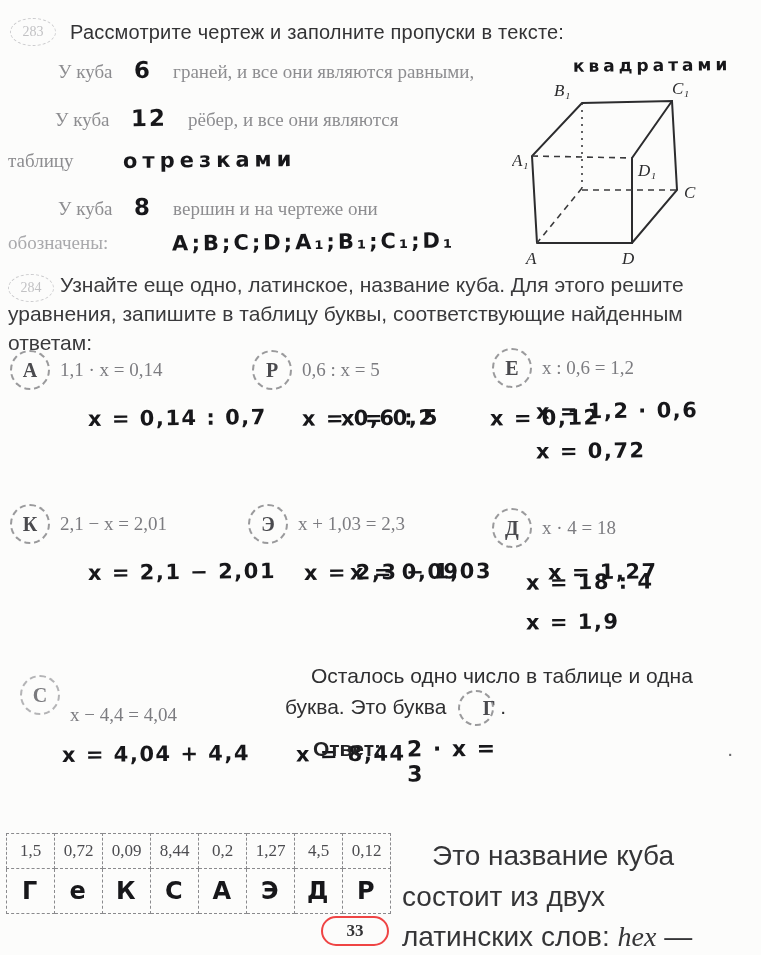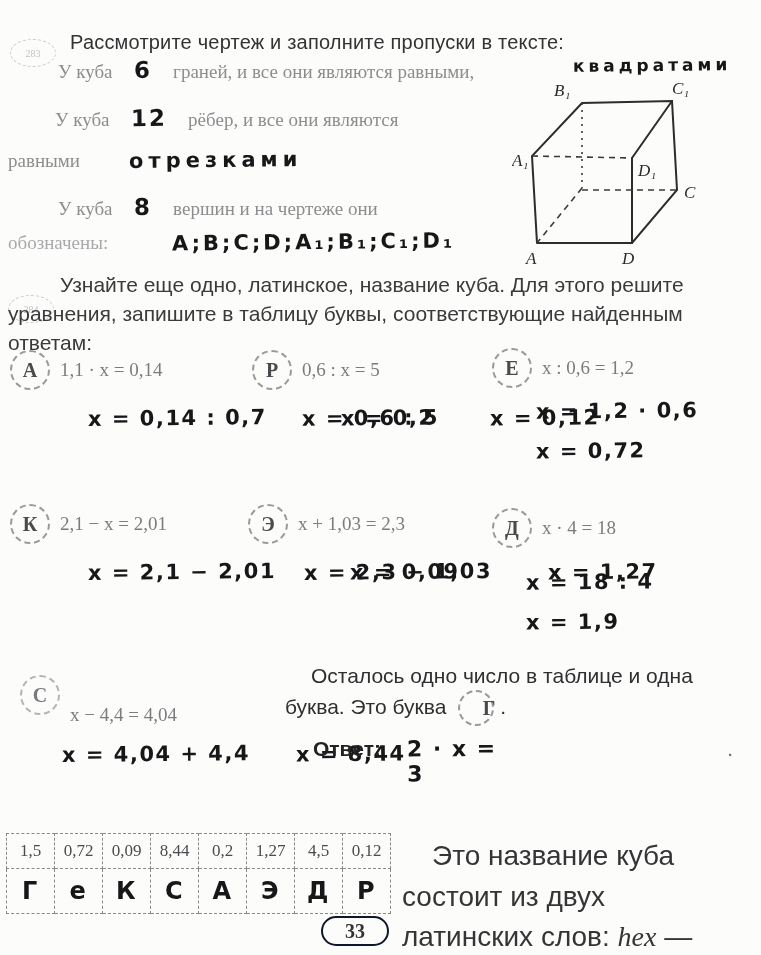--- a/index.html
+++ b/index.html
@@ -15,21 +15,21 @@
   .faint2{color:#a9a9ac;margin-top:40px;}
   .eq-print{font-family:"Liberation Serif",serif;color:#7c7c80;font-size:19px;}
   
   .hand{
     font-family:"DejaVu Sans",sans-serif;color:#17171a;font-weight:600;
     letter-spacing:1.5px;transform:rotate(-0.6deg);display:inline-block;
   }
   .task-badge{
     display:inline-flex;align-items:center;justify-content:center;
     min-width:44px;height:26px;border:1.5px dashed #c0c0c3;border-radius:50%;
-    color:#b3b3b6;font-size:10px;font-family:"Liberation Serif",serif;opacity:.8;margin-top:21px;
+    color:#b3b3b6;font-size:14px;font-family:"Liberation Serif",serif;opacity:.8;
   }
   .task-title{font-size:20px;color:#333335;letter-spacing:.2px;}
   .fill-line{position:absolute;white-space:nowrap;font-size:19px;}
   .fill-line .answer{font-size:23px;margin:0 16px;letter-spacing:2px;}
   .word-hand{position:absolute;font-size:18px;letter-spacing:4px;}
   .circle-letter{
     display:inline-flex;align-items:center;justify-content:center;
     width:36px;height:36px;border:2px dashed #9a9a9c;border-radius:50%;
     font-family:"Liberation Serif",serif;font-weight:bold;color:#4a4a4e;
     font-size:20px;flex:0 0 auto;background:transparent;
@@ -54,22 +54,22 @@
   }
   .ans-table td.num{
     height:34px;font-family:"Liberation Serif",serif;color:#4c4c50;font-size:17px;
   }
   .ans-table td.letter{height:44px;}
   .ans-table td.letter .hand{font-size:24px;transform:rotate(0deg);}
   .note p{margin:0;font-size:28px;line-height:1.45;text-indent:30px;color:#353537;}
   .note i{font-family:"Liberation Serif",serif;}
   .page-badge{
     display:inline-flex;align-items:center;justify-content:center;
-    width:64px;height:26px;border:2px solid #0f172a;border-radius:16px;
-    font-family:"Liberation Serif",serif;font-weight:bold;font-size:20px;color:#353537;
+    width:64px;height:26px;border:2px solid #ef4444;border-radius:16px;
+    font-family:"Liberation Serif",serif;font-weight:bold;font-size:17px;color:#353537;
   }
   svg text{font-family:"Liberation Serif",serif;font-style:italic;font-size:17px;fill:#2c2c2e;}
   .solid{stroke:#2c2c2e;stroke-width:2;fill:none;stroke-linecap:round;}
   .dashline{stroke:#3a3a3c;stroke-width:1.6;fill:none;stroke-dasharray:6 5;}
   .dotline{stroke:#3a3a3c;stroke-width:1.6;fill:none;stroke-dasharray:2 5;}
 </style>
 </head>
 <body>
 
 <div class="page">
@@ -86,21 +86,21 @@
   </div>
   <div class="word-hand hand" style="left:573px;top:55px;font-size:17px">квадратами</div>
 
   <div class="fill-line" style="left:55px;top:105px">
     <span class="faded">У куба</span>
     <span class="hand answer">12</span>
     <span class="faded">рёбер, и все они являются</span>
   </div>
 
   <div class="fill-line" style="left:8px;top:148px">
-    <span class="faded">равными</span>
+    <span class="faded">таблицу</span>
     <span class="hand" style="margin-left:44px;font-size:21px;letter-spacing:5px">отрезками</span>
   </div>
 
   <div class="fill-line" style="left:58px;top:194px">
     <span class="faded">У куба</span>
     <span class="hand answer">8</span>
     <span class="faded">вершин и на чертеже они</span>
   </div>
 
   <div class="fill-line" style="left:8px;top:230px">

